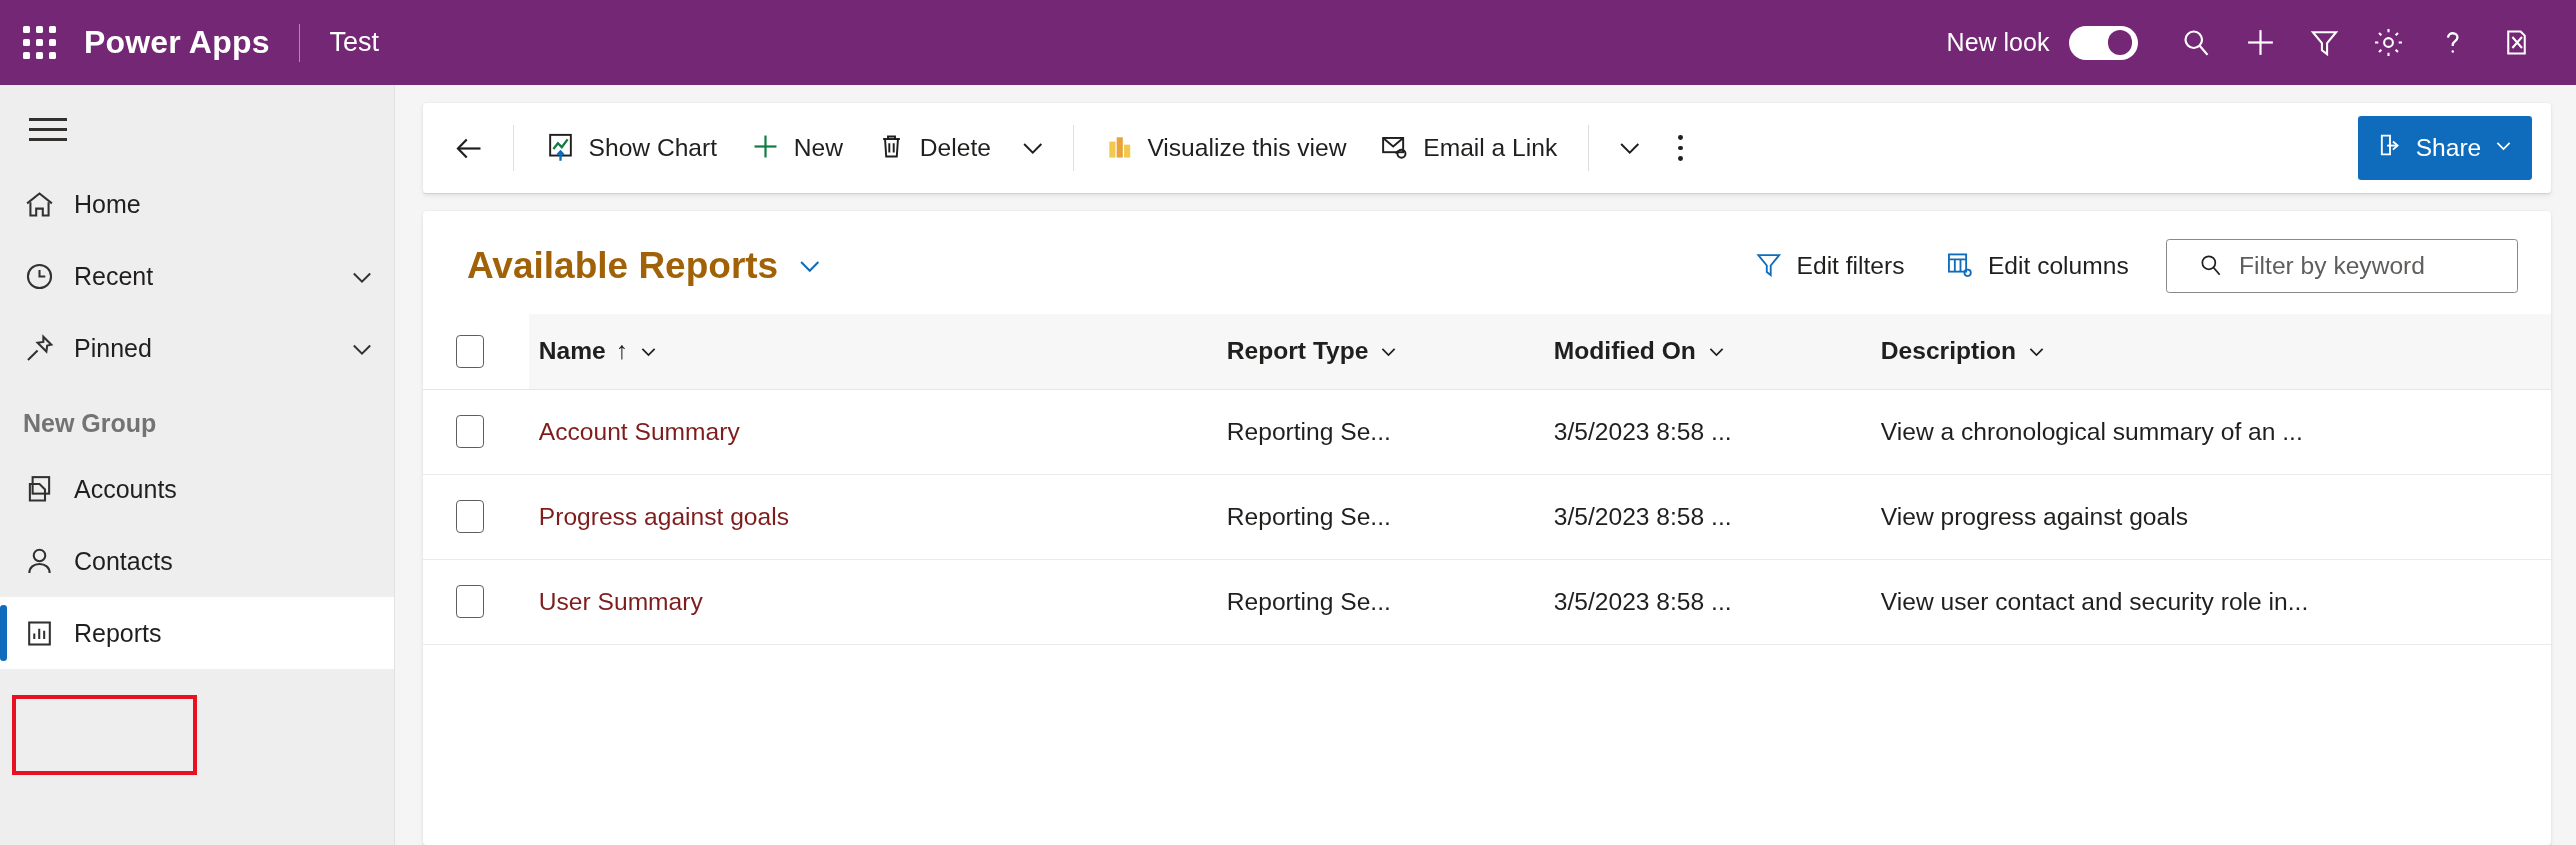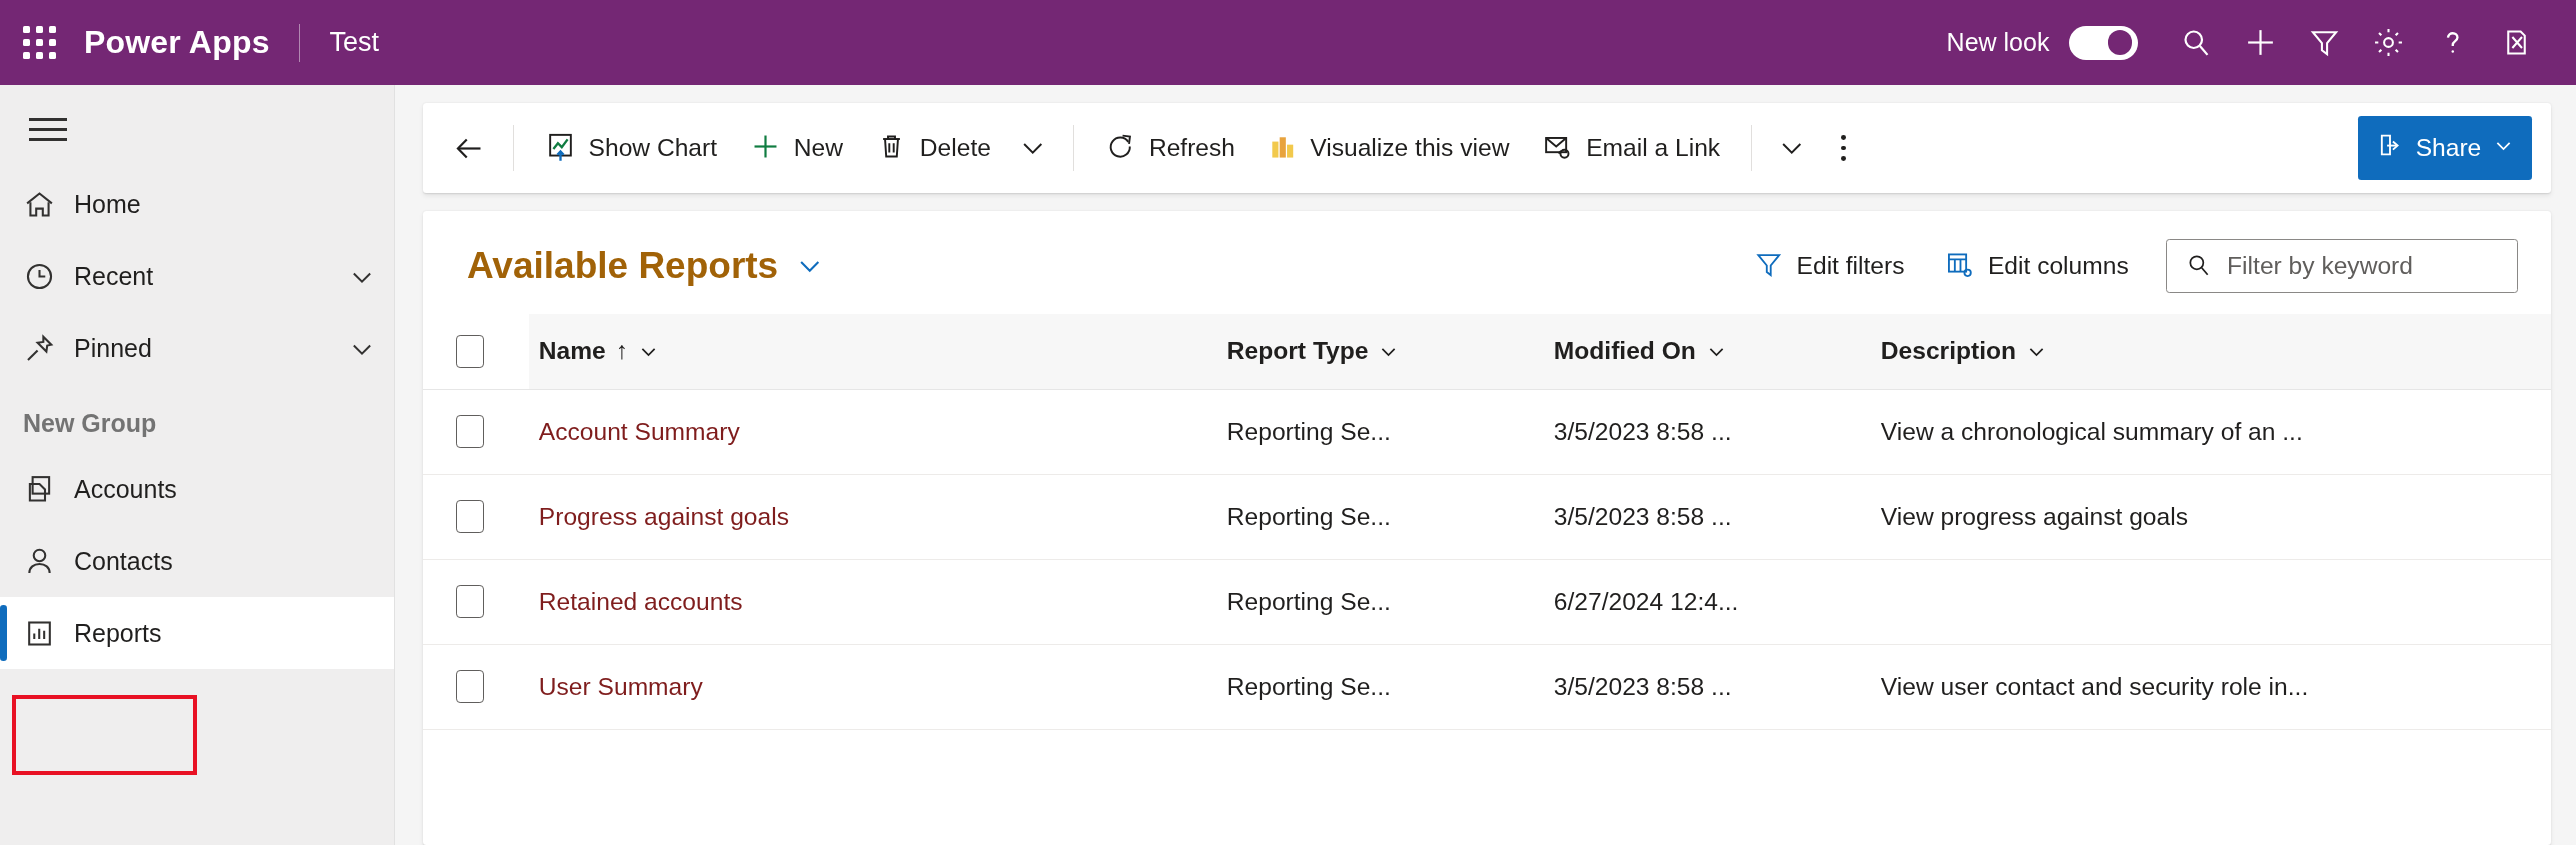--- a/index.html
+++ b/index.html
@@ -140,21 +140,21 @@
   .view-title-chev { margin-left: 16.4px; display: flex; align-items: center; color: #0f6cbd; cursor: pointer; }
   .view-actions { margin-left: auto; display: flex; align-items: center; gap: 11.5px; }
   .view-act {
     display: flex; align-items: center; gap: 13px; padding: 9.8px 14.7px;
     cursor: pointer; white-space: nowrap;
   }
   .view-act .txt { font-size: 24.6px; color: #201f1e; }
   .search-box {
     display: flex; align-items: center; gap: 14.7px;
     border: 0.8px solid #8a8886; border-radius: 3.3px;
-    height: 54px; width: 352px; padding: 0 19px; margin-left: 11.5px;
+    height: 54px; width: 352px; padding: 0 31px; margin-left: 11.5px;
     background: #ffffff;
   }
   .search-box input {
     border: none; outline: none; font-size: 24.6px; font-family: inherit;
     color: #201f1e; background: transparent; width: 100%;
   }
   .search-box input::placeholder { color: #605e5c; }
 
   
   .tbl { width: 100%; border-collapse: collapse; table-layout: fixed; }
@@ -377,29 +377,20 @@
         <span class="txt">Delete</span>
       </div>
 
       <div class="cmd-chev">
         <svg width="29.5" height="29.5" viewBox="0 0 24 24" fill="none" stroke="#201f1e" stroke-width="1.6">
             <polyline points="5,9 12,16 19,9"></polyline>
           </svg>
       </div>
       <div class="cmd-sep"></div>
 
-      <div class="cmd-btn">
-        <span>
-          <svg width="31" height="31" viewBox="0 0 24 24" fill="none" stroke="#201f1e" stroke-width="1.5">
-            <path d="M18 8.4A7.4 7.4 0 1 0 19.2 12"></path>
-              <polyline points="13.6,3.6 19.3,4.3 18.6,9.9"></polyline>
-          </svg>
-        </span>
-        <span class="txt">Refresh</span>
-      </div>
 
       <div class="cmd-btn">
         <span>
           <svg width="29.5" height="31" viewBox="0 0 24 24">
             <rect x="3.5" y="8" width="5" height="13" fill="#f2c94c"></rect>
             <rect x="9.5" y="4.5" width="5" height="16.5" fill="#e8a33d"></rect>
             <rect x="15.5" y="10.5" width="5" height="10.5" fill="#f2c94c"></rect>
           </svg>
         </span>
         <span class="txt">Visualize this view</span>
@@ -554,29 +545,20 @@
               </td>
             <td class="col-name"><span class="row-link">Progress against goals</span></td>
             <td class="col-type">Reporting Se...</td>
             <td class="col-mod">3/5/2023 8:58 ...</td>
             <td class="col-desc">View progress against goals</td>
           </tr>
           <tr>
             <td class="chk-col">
                 <span class="cbox"></span>
               </td>
-            <td class="col-name"><span class="row-link">Retained accounts</span></td>
-            <td class="col-type">Reporting Se...</td>
-            <td class="col-mod">6/27/2024 12:4...</td>
-            <td class="col-desc"></td>
-          </tr>
-          <tr>
-            <td class="chk-col">
-                <span class="cbox"></span>
-              </td>
             <td class="col-name"><span class="row-link">User Summary</span></td>
             <td class="col-type">Reporting Se...</td>
             <td class="col-mod">3/5/2023 8:58 ...</td>
             <td class="col-desc">View user contact and security role in...</td>
           </tr>
         </tbody>
       </table>
     </div>
   </main>
 </div>

